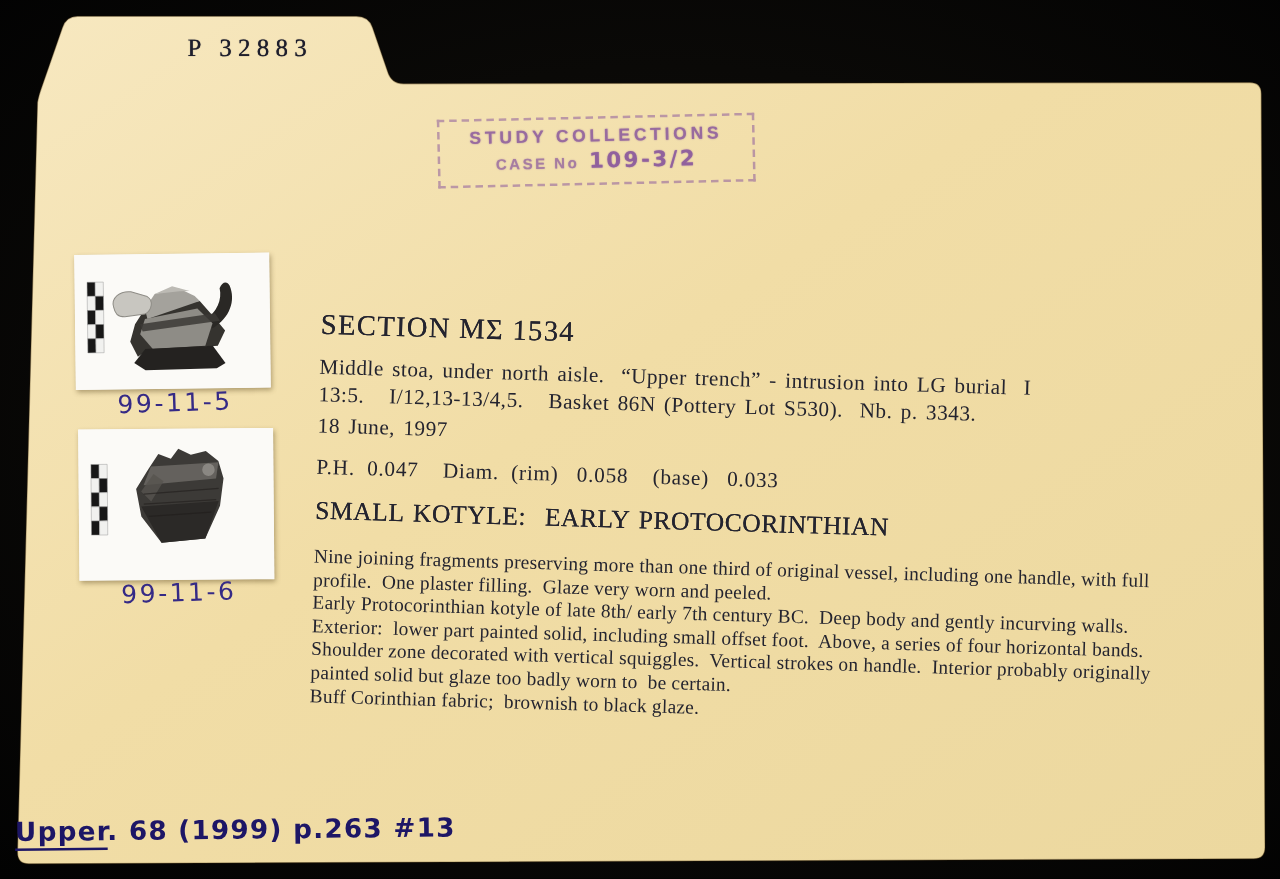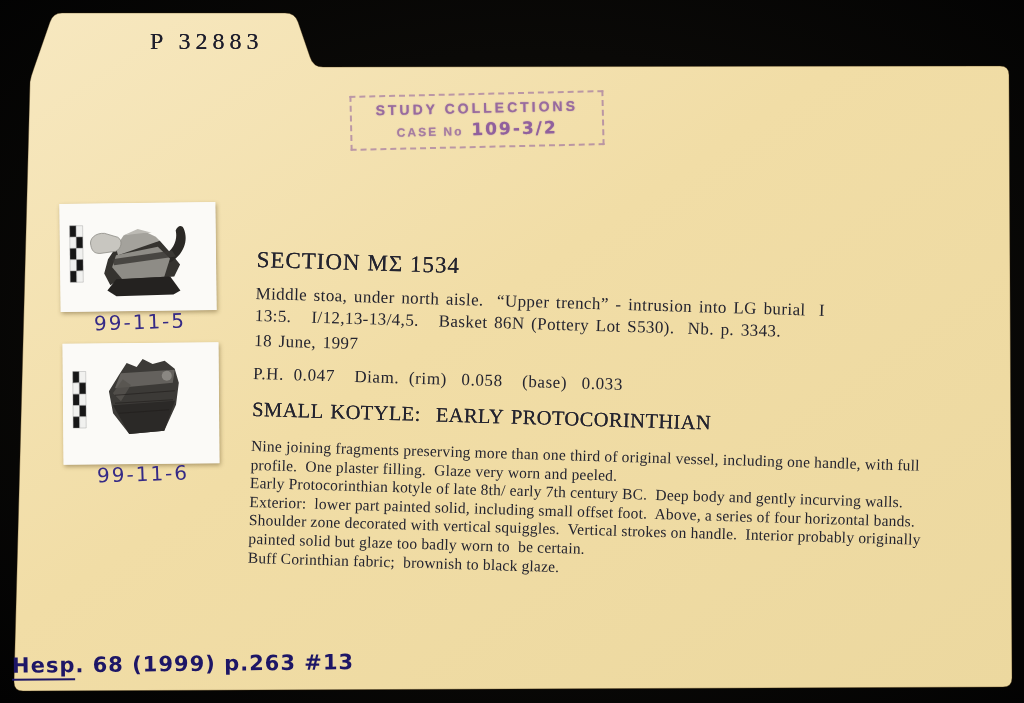--- a/index.html
+++ b/index.html
@@ -4,21 +4,21 @@
 <style>
   html,body{margin:0;padding:0;background:#000;}
   .stage{
     position:relative;width:1024px;height:703px;overflow:hidden;
     background:radial-gradient(ellipse at 52% 48%, #14110d 0%, #0a0907 55%, #020202 100%);
     font-family:"Liberation Serif", serif;
   }
   .folder-svg{position:absolute;left:0;top:0;}
   .catalog-number{
     position:absolute;left:150px;top:28px;
-    font-size:24px;letter-spacing:5px;color:#1e1e2c;
+    font-size:20px;letter-spacing:5px;color:#1e1e2c;
     text-shadow:0 0 .6px #1e1e2c;
   }
   .stamp{
     position:absolute;left:350px;top:93px;width:238px;
     padding:5px 6px 7px 6px;text-align:center;
     border:2px dashed rgba(142,92,158,.55);
     transform:rotate(-1.3deg);
     color:rgba(138,88,156,.92);
     font-family:"Liberation Sans", sans-serif;
   }
@@ -171,16 +171,16 @@
       <div class="desc-line">profile.  One plaster filling.  Glaze very worn and peeled.</div>
       <div class="desc-line">Early Protocorinthian kotyle of late 8th/ early 7th century BC.  Deep body and gently incurving walls.</div>
       <div class="desc-line">Exterior:  lower part painted solid, including small offset foot.  Above, a series of four horizontal bands.</div>
       <div class="desc-line">Shoulder zone decorated with vertical squiggles.  Vertical strokes on handle.  Interior probably originally</div>
       <div class="desc-line">painted solid but glaze too badly worn to  be certain.</div>
       <div class="desc-line">Buff Corinthian fabric;  brownish to black glaze.</div>
     </div>
   </div>
 
   <div class="reference">
-    <span class="ref-journal">Hesp</span><span>. 68 (1999) p.263 #13</span>
+    <span class="ref-journal">Upper</span><span>. 68 (1999) p.263 #13</span>
   </div>
 
 </div>
 
 </body></html>

